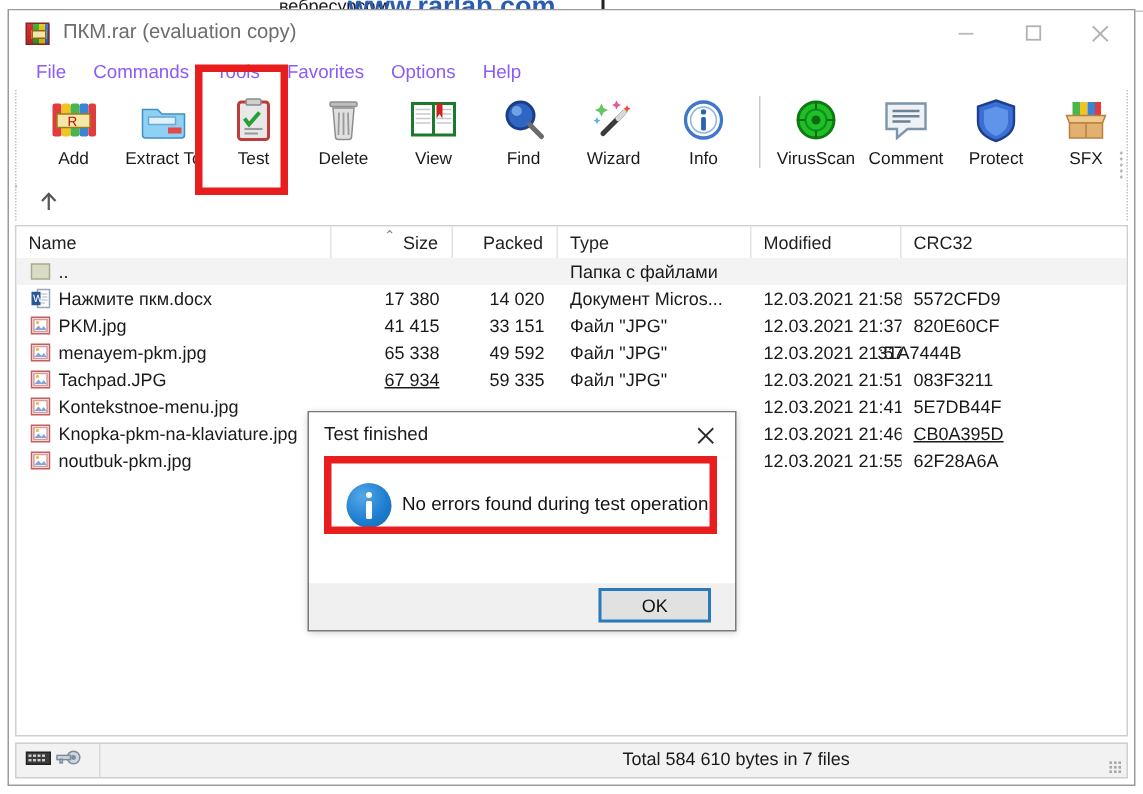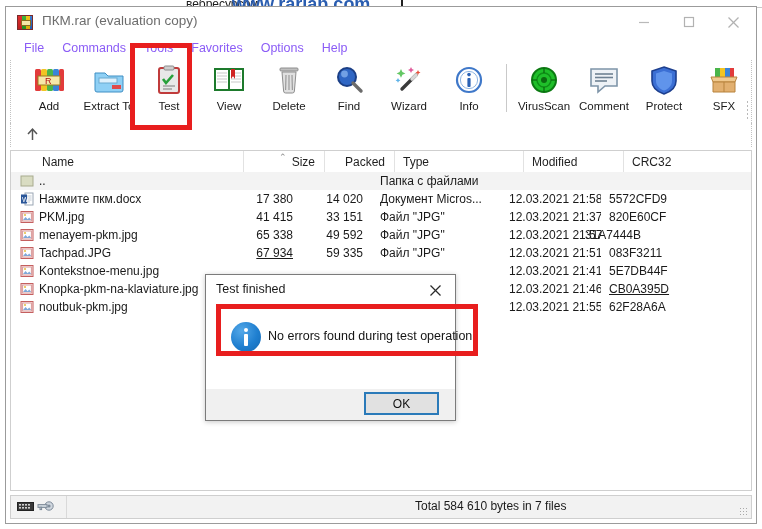--- a/index.html
+++ b/index.html
@@ -99,21 +99,20 @@
   .uparrow{position:absolute;left:14px;top:4px;}
 
   
   .listwrap{
     position:absolute;left:4px;top:143px;right:4px;bottom:32px;
     background:#fff;border:1px solid #cfcfcf;box-sizing:border-box;overflow:hidden;
   }
   .colhead{
     position:absolute;left:0;top:0;right:0;height:21px;background:#ffffff;
     border-bottom:1px solid #d8d8d8;
-    margin-left:23px;
   }
   .colhead .ch{
     position:absolute;top:0;height:21px;font-size:12px;color:#1f1f1f;
     display:flex;align-items:center;box-sizing:border-box;
     border-right:1px solid #e2e2e2;
   }
   .colhead .ch.l{padding-left:8px;}
   .colhead .ch.r{justify-content:flex-end;padding-right:9px;}
   .sortcaret{position:absolute;top:1px;font-size:9px;color:#8a8a8a;}
 
@@ -142,21 +141,21 @@
      background-image:radial-gradient(#a9a9a9 40%, transparent 42%);
      background-size:3px 3px;}
 
   
   .annot{position:absolute;border:5px solid #e81e1e;box-sizing:border-box;pointer-events:none;}
   #annot-test{left:130px;top:43px;width:62px;height:87px;}
   #annot-msg{left:216px;top:304px;width:262px;height:52px;}
 
   
   .dlg{
-    position:absolute;left:199px;top:267px;width:251px;height:147px;
+    position:absolute;left:199px;top:267px;width:286px;height:147px;
     background:#f0f0f0;border:1px solid #7b7b7b;box-sizing:border-box;
     box-shadow:0 1px 5px rgba(0,0,0,.22);
     text-align:right;
   }
   .dlg-title{
     position:absolute;left:0;top:0;right:0;height:30px;background:#ffffff;
   }
   .dlg-title .t{position:absolute;left:10px;top:7px;font-size:12.5px;color:#1a1a1a;}
   .dlg-close{position:absolute;right:0;top:0;width:40px;height:30px;
      display:flex;align-items:center;justify-content:center;}
@@ -260,51 +259,51 @@
               <line x1="11" y1="22" x2="23" y2="22" stroke="#9a9a9a" stroke-width="1.4"></line>
               <line x1="11" y1="25" x2="20" y2="25" stroke="#9a9a9a" stroke-width="1.4"></line>
             </svg>
           </span>
           <span class="lbl">Test</span>
         </div>
 
         <div class="tbitem">
           <span class="tbicon">
             <svg width="34" height="32" viewBox="0 0 34 32">
+              <rect x="8" y="4" width="18" height="3" rx="1" fill="#bfbfbf" stroke="#8e8e8e"></rect>
+              <path d="M10 8 h14 l-1.6 19 a2 2 0 0 1 -2 2 h-6.8 a2 2 0 0 1 -2 -2 z" fill="#e0e0e0" stroke="#8e8e8e"></path>
+              <g stroke="#9a9a9a" stroke-width="1.2">
+                <line x1="14" y1="11" x2="13.6" y2="26"></line>
+                  <line x1="17" y1="11" x2="17" y2="26"></line>
+                  <line x1="20" y1="11" x2="20.4" y2="26"></line>
+              </g>
+            </svg>
+          </span>
+          <span class="lbl">Delete</span>
+        </div>
+
+        <div class="tbitem">
+          <span class="tbicon">
+            <svg width="34" height="32" viewBox="0 0 34 32">
               <rect x="3" y="5" width="28" height="21" fill="#fff" stroke="#1d7a2c" stroke-width="2"></rect>
               <line x1="17" y1="5" x2="17" y2="26" stroke="#1d7a2c" stroke-width="2"></line>
               <g stroke="#c9c9c9" stroke-width="1">
                 <line x1="5" y1="9" x2="15" y2="9"></line>
                   <line x1="5" y1="12" x2="15" y2="12"></line>
                 <line x1="5" y1="15" x2="15" y2="15"></line>
                   <line x1="5" y1="18" x2="15" y2="18"></line>
                 <line x1="19" y1="9" x2="29" y2="9"></line>
                   <line x1="19" y1="12" x2="29" y2="12"></line>
                 <line x1="19" y1="15" x2="29" y2="15"></line>
                   <line x1="19" y1="18" x2="29" y2="18"></line>
               </g>
               <path d="M19 5 h4 v10 l-2 -3 l-2 3 z" fill="#d02222"></path>
             </svg>
           </span>
           <span class="lbl">View</span>
-        </div>
-
-        <div class="tbitem">
-          <span class="tbicon">
-            <svg width="34" height="32" viewBox="0 0 34 32">
-              <rect x="8" y="4" width="18" height="3" rx="1" fill="#bfbfbf" stroke="#8e8e8e"></rect>
-              <path d="M10 8 h14 l-1.6 19 a2 2 0 0 1 -2 2 h-6.8 a2 2 0 0 1 -2 -2 z" fill="#e0e0e0" stroke="#8e8e8e"></path>
-              <g stroke="#9a9a9a" stroke-width="1.2">
-                <line x1="14" y1="11" x2="13.6" y2="26"></line>
-                  <line x1="17" y1="11" x2="17" y2="26"></line>
-                  <line x1="20" y1="11" x2="20.4" y2="26"></line>
-              </g>
-            </svg>
-          </span>
-          <span class="lbl">Delete</span>
         </div>
 
         <div class="tbitem">
           <span class="tbicon">
             <svg width="34" height="32" viewBox="0 0 34 32">
               <circle cx="15" cy="13" r="9" fill="#2f66c4" stroke="#1b3f86" stroke-width="2"></circle>
               <circle cx="12.5" cy="10" r="3.4" fill="#8ab4ef" opacity=".75"></circle>
               <line x1="21" y1="19" x2="29" y2="27" stroke="#6b6b6b" stroke-width="3.4" stroke-linecap="round"></line>
             </svg>
           </span>

